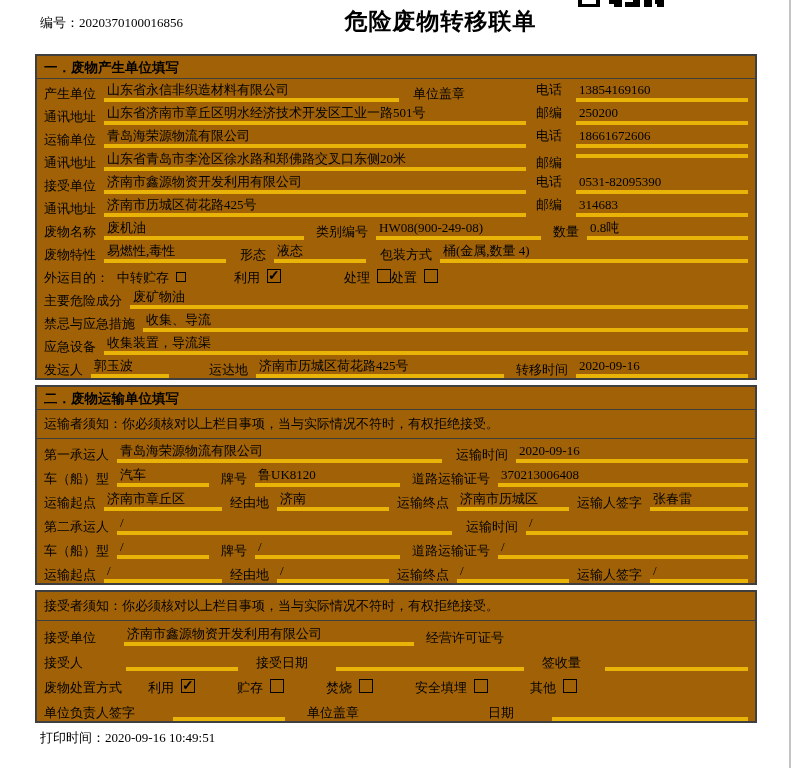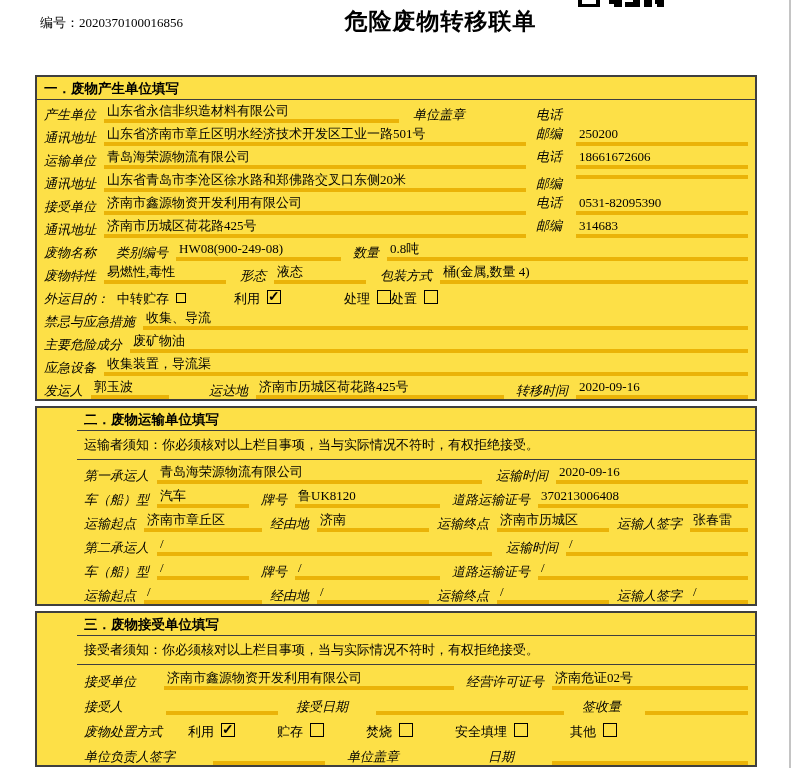--- a/index.html
+++ b/index.html
@@ -3,36 +3,36 @@
 <meta charset="utf-8">
 <style>
   html,body { margin:0; padding:0; }
   body {
     width:796px; height:768px; background:#ffffff; color:#000;
     font-family:"Liberation Serif","DejaVu Serif",serif;
     font-size:13px; position:relative; overflow:hidden;
   }
   .page-edge { position:absolute; left:789px; top:0; width:2px; height:768px; background:#c4c4c4; }
   
-  .hdr { position:relative; height:75px; }
+  .hdr { position:relative; height:54px; }
   .doc-no { position:absolute; left:40px; top:14px; white-space:nowrap; }
   .title { position:absolute; left:0; right:0; top:6px; text-align:center; padding-left:85px;
            font-size:23px; font-weight:bold; letter-spacing:1px; }
   .qr { position:absolute; left:578px; top:0; }
   
   .box { margin-left:35px; width:722px; box-sizing:border-box;
-         border:2px solid #3f3f3f; background:#fde047; }
-  .box + .box { margin-top:5px;padding-left:40px; }
+         border:2px solid #3f3f3f; background:#a16207; }
+  .box + .box { margin-top:5px; }
   .bh { font-weight:bold; padding:4px 7px 2px 7px; line-height:16px;
         border-bottom:1px solid #3f3f3f; font-size:13.5px; }
   .note { padding:6px 7px 6px 7px; line-height:16px; border-bottom:1px solid #3f3f3f; }
   .row { display:flex; align-items:flex-end; height:23px; padding:0 7px; box-sizing:border-box; }
   .s2 .row { height:24px; }
   .s3 .row { height:25px; }
-  .lbl { line-height:17px; white-space:nowrap; margin-right:8px;font-style:italic; }
+  .lbl { line-height:17px; white-space:nowrap; margin-right:8px; }
   .ul  { line-height:17px; border-bottom:4px solid #eab308; white-space:nowrap;
          overflow:hidden; padding:0 3px; box-sizing:border-box; }
   .sp  { flex:1; }
   .fill { flex:1; }
   .rcol { display:flex; align-items:flex-start; width:212px; flex-shrink:0; }
   .rcol .lbl { width:32px; margin-right:0; }
   .rcol .ul { flex:1; margin-left:8px; }
   
   .cb { display:inline-block; width:12px; height:12px; border:1px solid #000;
         margin-left:7px; position:relative; vertical-align:-1px; }
@@ -67,20 +67,21 @@
 <div class="box s1">
   <div class="bh">一．废物产生单位填写</div>
 
   <div class="row">
     <span class="lbl">产生单位</span>
     <span class="ul" style="width:295px">山东省永信非织造材料有限公司</span>
     <span class="lbl" style="margin-left:14px">单位盖章</span>
     <span class="sp"></span>
     <span class="rcol">
       <span class="lbl">电话</span>
+      <span class="ul">13854169160</span>
     </span>
   </div>
 
   <div class="row">
     <span class="lbl">通讯地址</span>
     <span class="ul fill" style="margin-right:10px">山东省济南市章丘区明水经济技术开发区工业一路501号</span>
     <span class="rcol">
       <span class="lbl">邮编</span>
       <span class="ul">250200</span>
     </span>
@@ -117,20 +118,21 @@
     <span class="lbl">通讯地址</span>
     <span class="ul fill" style="margin-right:10px">济南市历城区荷花路425号</span>
     <span class="rcol">
       <span class="lbl">邮编</span>
       <span class="ul">314683</span>
     </span>
   </div>
 
   <div class="row">
     <span class="lbl">废物名称</span>
+    <span class="ul" style="width:200px">废机油</span>
     <span class="lbl" style="margin-left:12px">类别编号</span>
     <span class="ul" style="width:165px">HW08(900-249-08)</span>
     <span class="lbl" style="margin-left:12px">数量</span>
     <span class="ul fill">0.8吨</span>
   </div>
 
   <div class="row">
     <span class="lbl">废物特性</span>
     <span class="ul" style="width:122px">易燃性,毒性</span>
     <span class="lbl" style="margin-left:14px">形态</span>
@@ -141,27 +143,27 @@
 
   <div class="row">
     <span class="lbl">外运目的：</span>
     <span class="opt"><span>中转贮存</span><span class="cb small" data-checked="false"></span></span>
     <span class="opt" style="margin-left:48px"><span>利用</span><span class="cb" data-checked="true"></span></span>
     <span class="opt" style="margin-left:63px"><span>处理</span><span class="cb" data-checked="false"></span></span>
     <span class="opt" style=""><span>处置</span><span class="cb" data-checked="false"></span></span>
   </div>
 
   <div class="row">
+    <span class="lbl">主要危险成分</span>
+    <span class="ul fill">废矿物油</span>
+  </div>
+
+  <div class="row">
     <span class="lbl">禁忌与应急措施</span>
     <span class="ul fill">收集、导流</span>
-  </div>
-
-  <div class="row">
-    <span class="lbl">主要危险成分</span>
-    <span class="ul fill">废矿物油</span>
   </div>
 
   <div class="row">
     <span class="lbl">应急设备</span>
     <span class="ul fill">收集装置，导流渠</span>
   </div>
 
   <div class="row">
     <span class="lbl">发运人</span>
     <span class="ul" style="width:78px">郭玉波</span>
@@ -225,28 +227,26 @@
     <span class="lbl" style="margin-left:8px">经由地</span>
     <span class="ul" style="width:112px">/</span>
     <span class="lbl" style="margin-left:8px">运输终点</span>
     <span class="ul" style="width:112px">/</span>
     <span class="lbl" style="margin-left:8px">运输人签字</span>
     <span class="ul fill">/</span>
   </div>
 </div>
 
 <div class="box s3">
-  <div class="bh">三．废物接受单位填写</div>
   <div class="note">接受者须知：你必须核对以上栏目事项，当与实际情况不符时，有权拒绝接受。</div>
 
   <div class="row">
     <span class="lbl">接受单位</span>
     <span class="ul" style="width:290px;margin-left:20px">济南市鑫源物资开发利用有限公司</span>
     <span class="lbl" style="margin-left:12px">经营许可证号</span>
-    <span class="ul fill">济南危证02号</span>
   </div>
 
   <div class="row">
     <span class="lbl">接受人</span>
     <span class="ul" style="width:112px;margin-left:35px"></span>
     <span class="lbl" style="margin-left:18px">接受日期</span>
     <span class="ul" style="width:188px;margin-left:20px"></span>
     <span class="lbl" style="margin-left:18px">签收量</span>
     <span class="ul fill" style="margin-left:16px"></span>
   </div>

